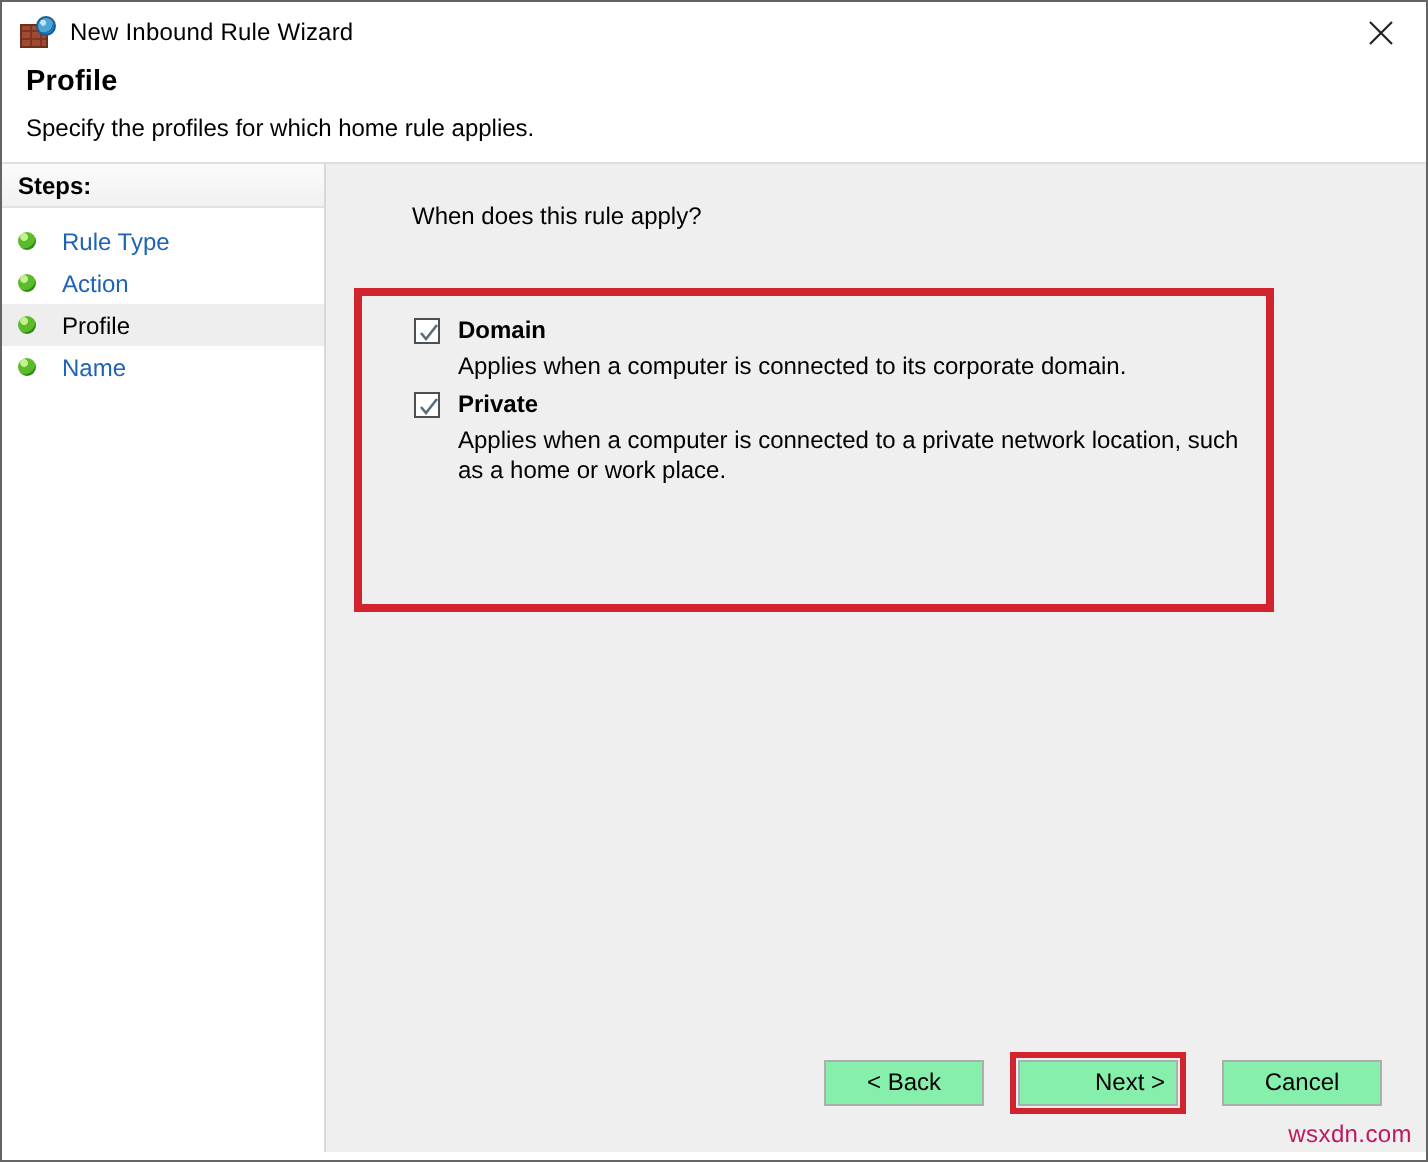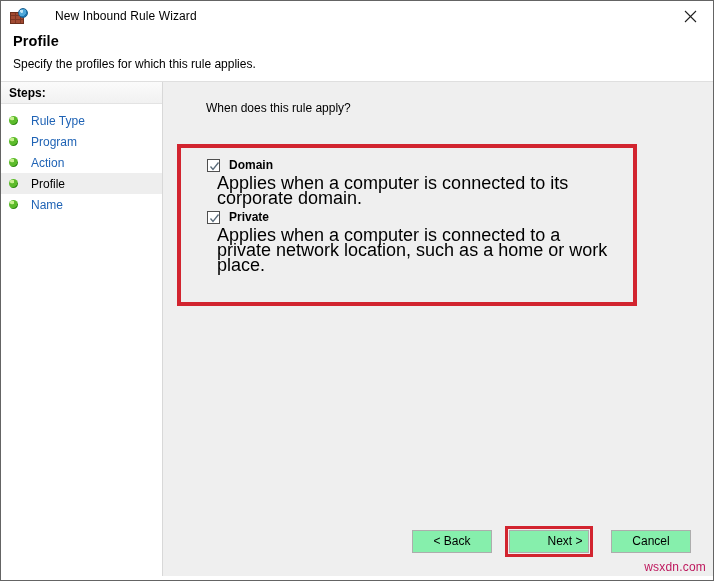--- a/index.html
+++ b/index.html
@@ -61,21 +61,20 @@
     height: 10px;
     border-radius: 50%;
     background: radial-gradient(circle at 32% 30%, #bfe4f5 0 18%, #4ea6d8 20% 60%, #2079b4 62% 100%);
     border: 1px solid #1a5f8f;
     box-sizing: border-box;
   }
   .title-text {
     font-size: 12px;
     color: #000000;
     letter-spacing: 0.1px;
-    margin-left: 20px;
   }
   .close-btn {
     position: absolute;
     right: 0;
     top: 0;
     width: 45px;
     height: 30px;
     display: flex;
     align-items: center;
     justify-content: center;
@@ -203,23 +202,23 @@
     position: absolute;
     left: 1px;
     top: 1px;
   }
   .option-label {
     font-size: 12px;
     font-weight: bold;
     color: #000000;
   }
   .option-desc {
-    font-size: 18px;
-    color: #000000;
-    margin: 2px 0 0 10px;
+    font-size: 12px;
+    color: #000000;
+    margin: 2px 0 0 22px;
     line-height: 15px;
     max-width: 400px;
   }
   .option.gap-lg .option-desc { margin-bottom: 1px; }
 
   
   .footer {
     position: absolute;
     left: 0;
     right: 0;
@@ -279,38 +278,34 @@
     <div class="close-btn">
       <svg width="13" height="13" viewBox="0 0 13 13" aria-hidden="true">
         <line x1="1" y1="1" x2="12" y2="12" stroke="#202020" stroke-width="1.1"></line>
         <line x1="12" y1="1" x2="1" y2="12" stroke="#202020" stroke-width="1.1"></line>
       </svg>
     </div>
   </div>
 
   <div class="header">
     <div class="header-title">Profile</div>
-    <div class="header-sub">Specify the profiles for which this rule applies.</div>
+    <div class="header-sub">Specify the profiles for which home rule applies.</div>
   </div>
 
   <div class="body-split">
 
     <div class="sidebar">
       <div class="steps-header">Steps:</div>
       <div class="step-list">
 
         <div class="step-item">
           <span class="step-bullet"></span>
           <span>Rule Type</span>
         </div>
 
-        <div class="step-item">
-          <span class="step-bullet"></span>
-          <span>Program</span>
-        </div>
 
         <div class="step-item">
           <span class="step-bullet"></span>
           <span>Action</span>
         </div>
 
         <div class="step-item current">
           <span class="step-bullet"></span>
           <span>Profile</span>
         </div>

